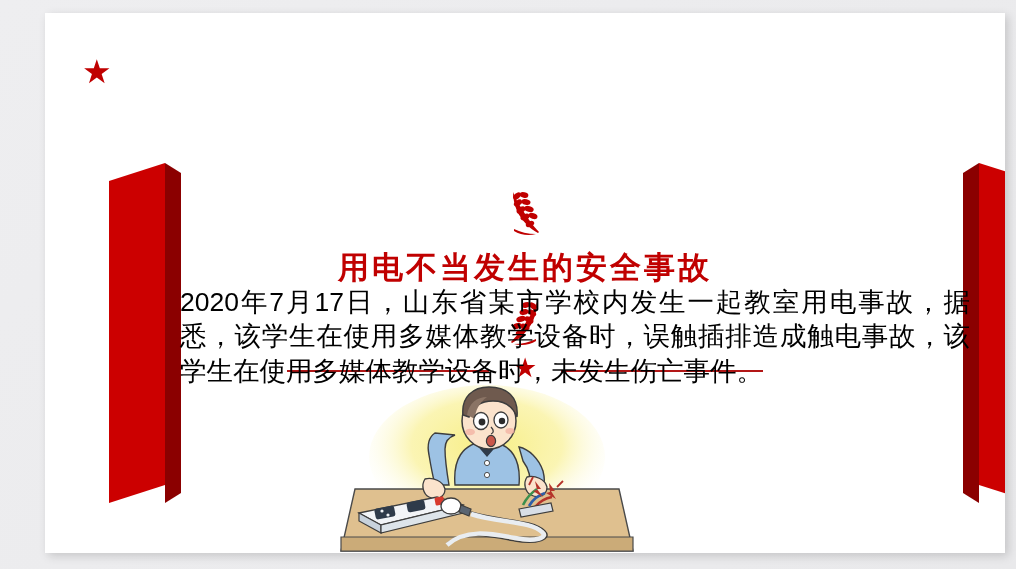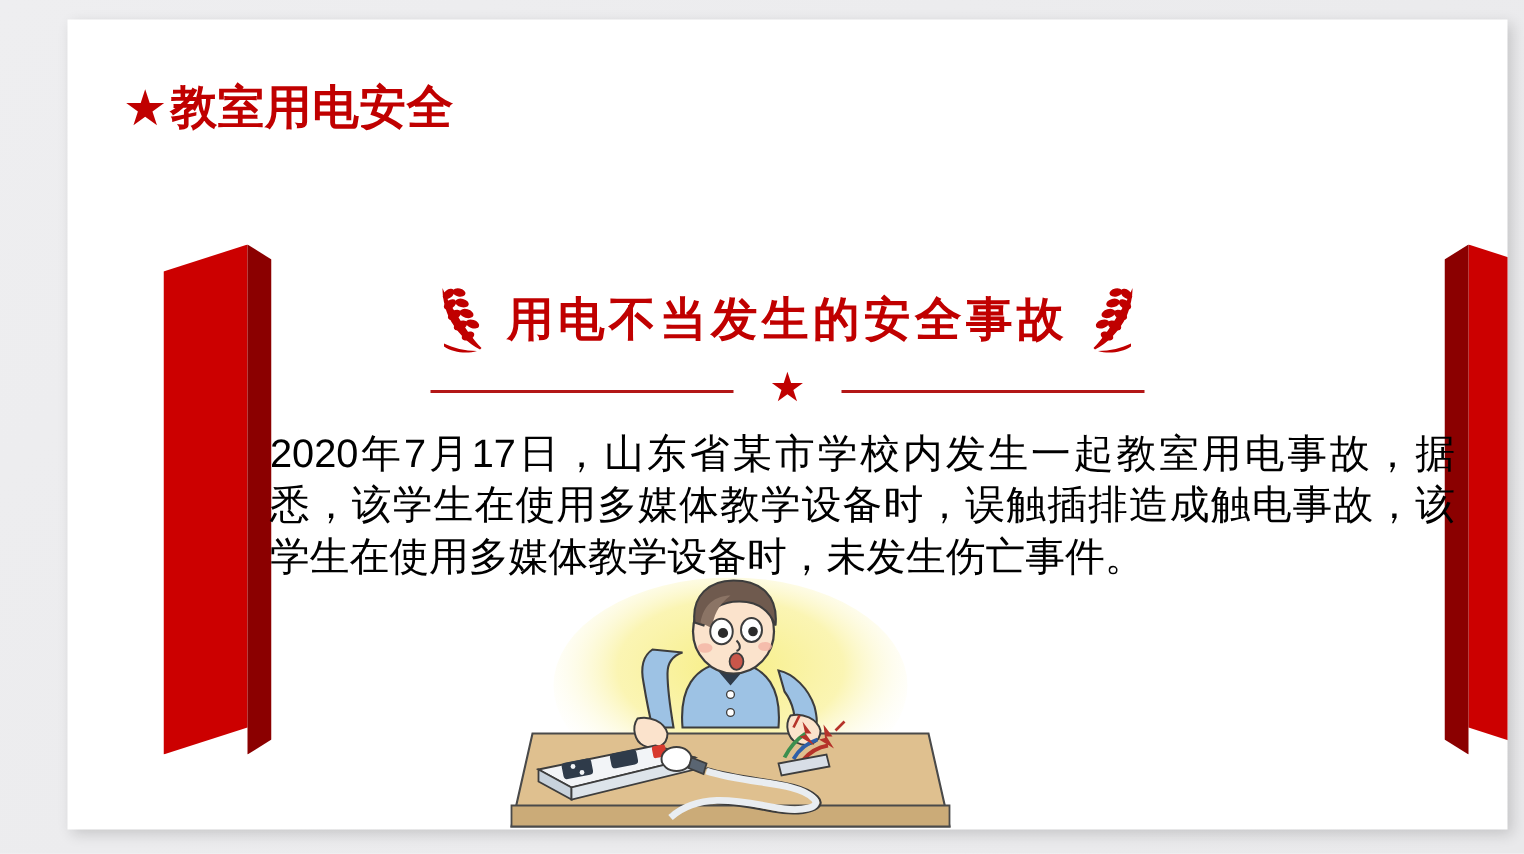--- a/index.html
+++ b/index.html
@@ -72,20 +72,21 @@
     left: 150px;
     top: 176px;
     width: 660px;
     text-align: center;
   }
   .heading-row {
     display: flex;
     align-items: center;
     justify-content: center;
     gap: 14px;
+    flex-direction: column;
   }
   .laurel { width: 34px; height: 48px; flex: none; }
   .laurel svg { display:block; width:100%; height:100%; }
   .heading-text {
     color: #c00000;
     font-size: 31px;
     font-weight: bold;
     letter-spacing: 3px;
     line-height: 1.1;
     white-space: nowrap;
@@ -138,21 +139,20 @@
 </style>
 </head>
 <body>
 
 <div id="page">
 
   <div id="slide">
 
     <div class="slide-title">
       <span class="star-glyph">★</span>
-      <span class="title-text">教室用电安全</span>
     </div>
 
     <div class="ribbon" id="ribbon-left">
       <svg viewBox="0 0 72 340" preserveAspectRatio="none" aria-hidden="true">
         <polygon points="0,18 56,0 56,322 0,340" fill="#cc0000"></polygon>
         <polygon points="56,0 72,10 72,330 56,340" fill="#8b0000"></polygon>
       </svg>
     </div>
 
     <div class="ribbon" id="ribbon-right">

